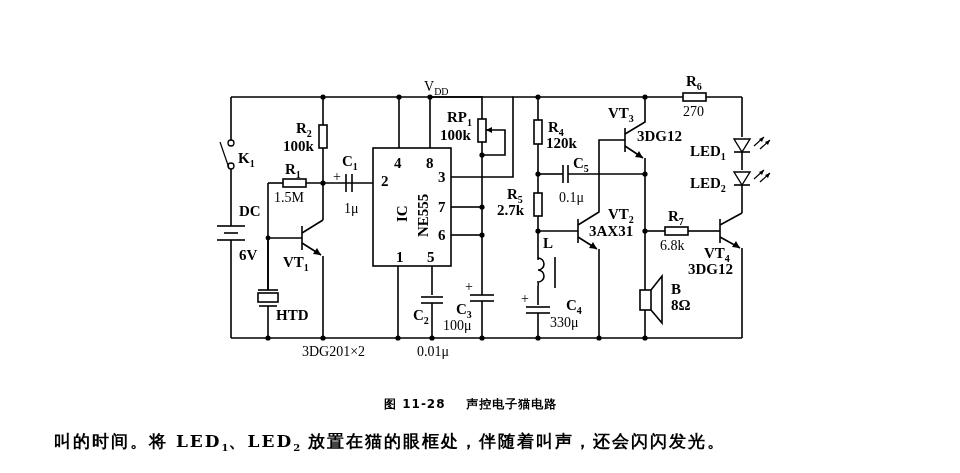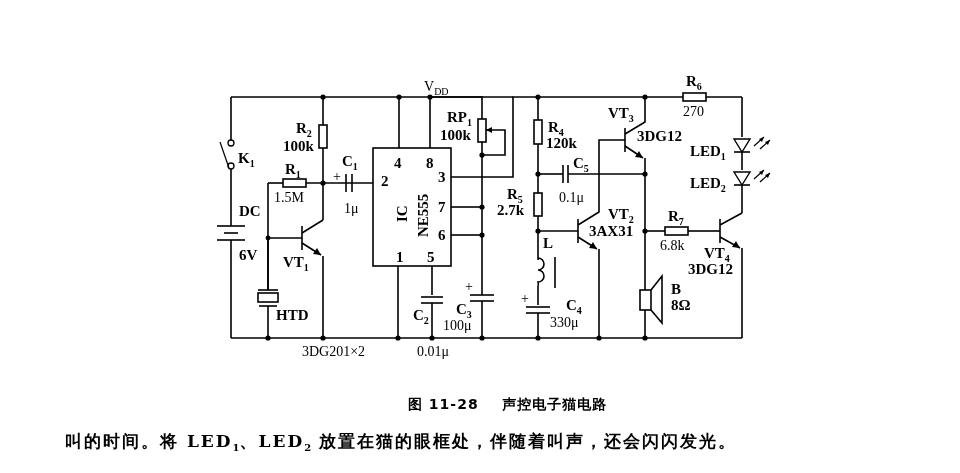--- a/index.html
+++ b/index.html
@@ -5,22 +5,22 @@
   html, body { margin: 0; padding: 0; background: #ffffff; }
   body { width: 960px; height: 473px; position: relative; overflow: hidden; }
   #circuit { position: absolute; left: 0; top: 0; }
   .w { stroke: #000; stroke-width: 1.6; fill: none; }
   .wt { stroke: #000; stroke-width: 1.2; fill: none; }
   .box { stroke: #000; stroke-width: 1.6; fill: #fff; }
   .dot { fill: #000; }
   .lbl { font-family: "Liberation Serif", "DejaVu Serif", serif; font-size: 14px; fill: #000; }
   .lblb { font-family: "Liberation Serif", "DejaVu Serif", serif; font-size: 15px; font-weight: bold; fill: #000; }
   .sub { font-size: 10px; }
-  .caption { position: absolute; left: 384px; top: 396px; font-family: "DejaVu Sans", sans-serif; font-size: 14px; font-weight: bold; color: #000; letter-spacing: 1px; white-space: pre; margin-left: 24px; }
-  .bodytext { position: absolute; left: 54px; top: 430px; font-family: "DejaVu Serif", serif; font-size: 17px; font-weight: bold; color: #000; letter-spacing: 2px; white-space: nowrap; margin-left: 11px; }
+  .caption { position: absolute; left: 384px; top: 396px; font-family: "DejaVu Sans", sans-serif; font-size: 12px; font-weight: bold; color: #000; letter-spacing: 1px; white-space: pre; }
+  .bodytext { position: absolute; left: 54px; top: 430px; font-family: "DejaVu Serif", serif; font-size: 17px; font-weight: bold; color: #000; letter-spacing: 2px; white-space: nowrap; }
   .bodytext sub { font-size: 10px; letter-spacing: 0; }
 </style>
 </head>
 <body>
 
 <svg id="circuit" width="960" height="473" viewBox="0 0 960 473">
 
   <path class="w" d="M231 97 H513"></path>
   <circle class="dot" cx="323" cy="97" r="2.6"></circle>
   <circle class="dot" cx="399" cy="97" r="2.6"></circle>

